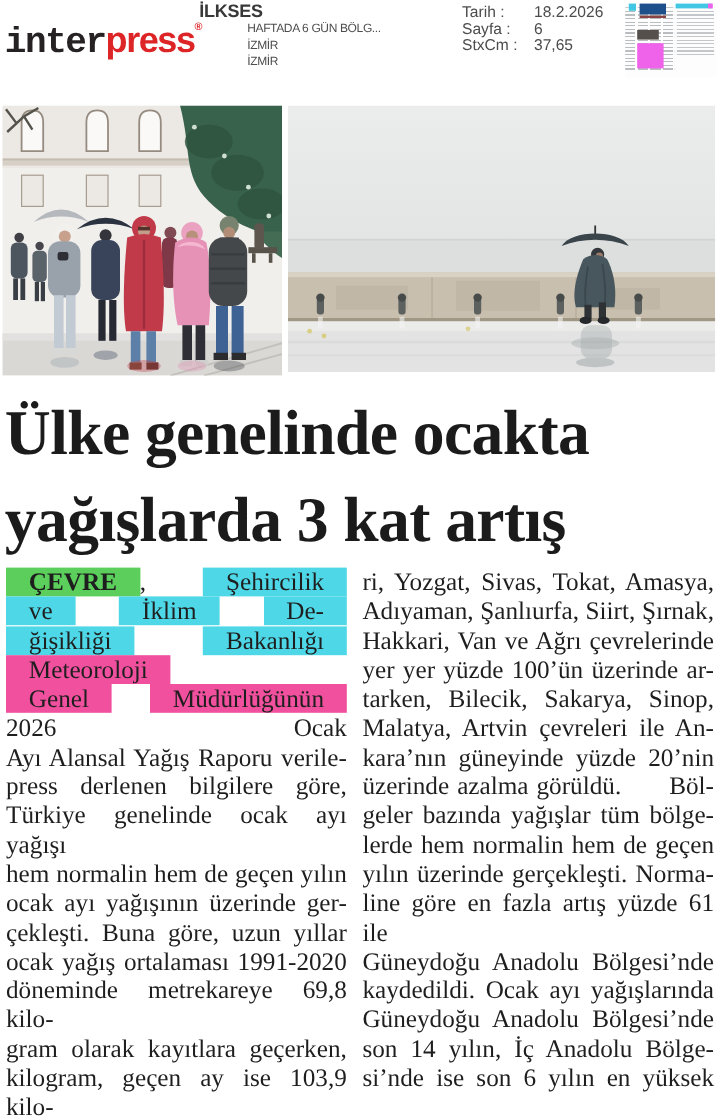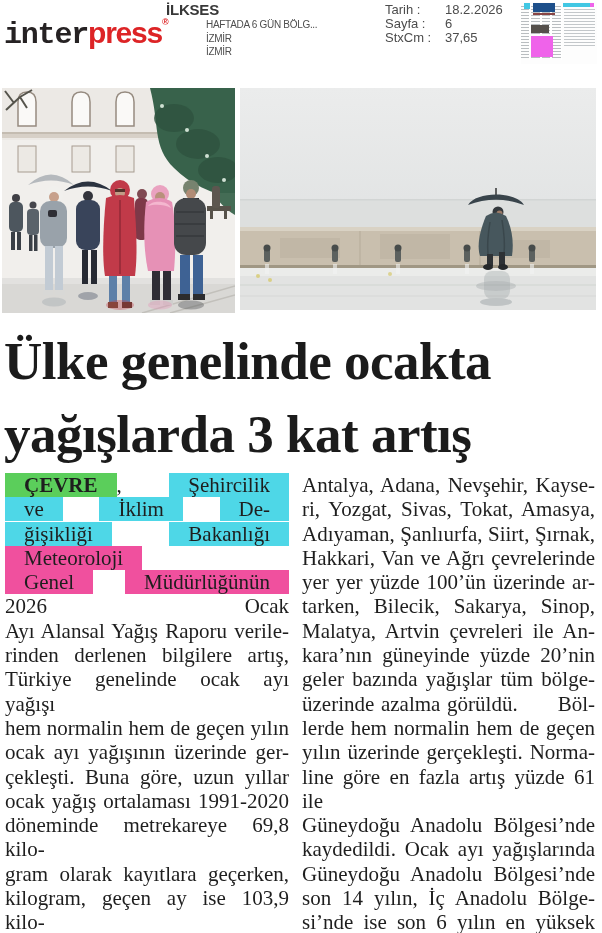--- a/index.html
+++ b/index.html
@@ -305,42 +305,41 @@
   <div class="headline">
     <div>Ülke genelinde ocakta</div>
     <div>yağışlarda 3 kat artış</div>
   </div>
 
   <div class="col col-1">
       <div class="tline"><span class="hl hl-green seg-bold">ÇEVRE</span><span>, </span><span class="hl hl-cyan">Şehircilik</span><span> </span><span class="hl hl-cyan">ve</span><span> </span><span class="hl hl-cyan">İklim</span><span> </span><span class="hl hl-cyan">De-</span></div>
       <div class="tline"><span class="hl hl-cyan">ğişikliği</span><span> </span><span class="hl hl-cyan">Bakanlığı</span><span> </span><span class="hl hl-magenta">Meteoroloji</span></div>
       <div class="tline"><span class="hl hl-magenta">Genel</span><span> </span><span class="hl hl-magenta">Müdürlüğünün</span><span> 2026 Ocak</span></div>
       <div class="tline"><span>Ayı Alansal Yağış Raporu verile-</span></div>
-      <div class="tline"><span>rinden derlenen bilgilere artış,</span></div>
+      <div class="tline"><span>press derlenen bilgilere göre,</span></div>
       <div class="tline"><span>Türkiye genelinde ocak ayı yağışı</span></div>
       <div class="tline"><span>hem normalin hem de geçen yılın</span></div>
       <div class="tline"><span>ocak ayı yağışının üzerinde ger-</span></div>
       <div class="tline"><span>çekleşti. Buna göre, uzun yıllar</span></div>
       <div class="tline"><span>ocak yağış ortalaması 1991-2020</span></div>
       <div class="tline"><span>döneminde metrekareye 69,8 kilo-</span></div>
       <div class="tline"><span>gram olarak kayıtlara geçerken,</span></div>
       <div class="tline"><span>kilogram, geçen ay ise 103,9 kilo-</span></div>
       <div class="tline"><span>gram yağış düştü. Böylece yağış-</span></div>
     </div>
   <div class="col col-2">
-      <div class="tline"><span>Antalya, Adana, Nevşehir, Kayse-</span></div>
       <div class="tline"><span>ri, Yozgat, Sivas, Tokat, Amasya,</span></div>
       <div class="tline"><span>Adıyaman, Şanlıurfa, Siirt, Şırnak,</span></div>
       <div class="tline"><span>Hakkari, Van ve Ağrı çevrelerinde</span></div>
       <div class="tline"><span>yer yer yüzde 100’ün üzerinde ar-</span></div>
       <div class="tline"><span>tarken, Bilecik, Sakarya, Sinop,</span></div>
       <div class="tline"><span>Malatya, Artvin çevreleri ile An-</span></div>
       <div class="tline"><span>kara’nın güneyinde yüzde 20’nin</span></div>
+      <div class="tline"><span>üzerinde azalma görüldü.</span><span>&nbsp;&nbsp;&nbsp;&nbsp;&nbsp;</span><span> Böl-</span></div>
       <div class="tline"><span>geler bazında yağışlar tüm bölge-</span></div>
-      <div class="tline"><span>üzerinde azalma görüldü.</span><span>&nbsp;&nbsp;&nbsp;&nbsp;&nbsp;</span><span> Böl-</span></div>
       <div class="tline"><span>lerde hem normalin hem de geçen</span></div>
       <div class="tline"><span>yılın üzerinde gerçekleşti. Norma-</span></div>
       <div class="tline"><span>line göre en fazla artış yüzde 61 ile</span></div>
       <div class="tline"><span>Güneydoğu Anadolu Bölgesi’nde</span></div>
       <div class="tline"><span>kaydedildi. Ocak ayı yağışlarında</span></div>
       <div class="tline"><span>Güneydoğu Anadolu Bölgesi’nde</span></div>
       <div class="tline"><span>son 14 yılın, İç Anadolu Bölge-</span></div>
       <div class="tline"><span>si’nde ise son 6 yılın en yüksek</span></div>
     </div>
 

